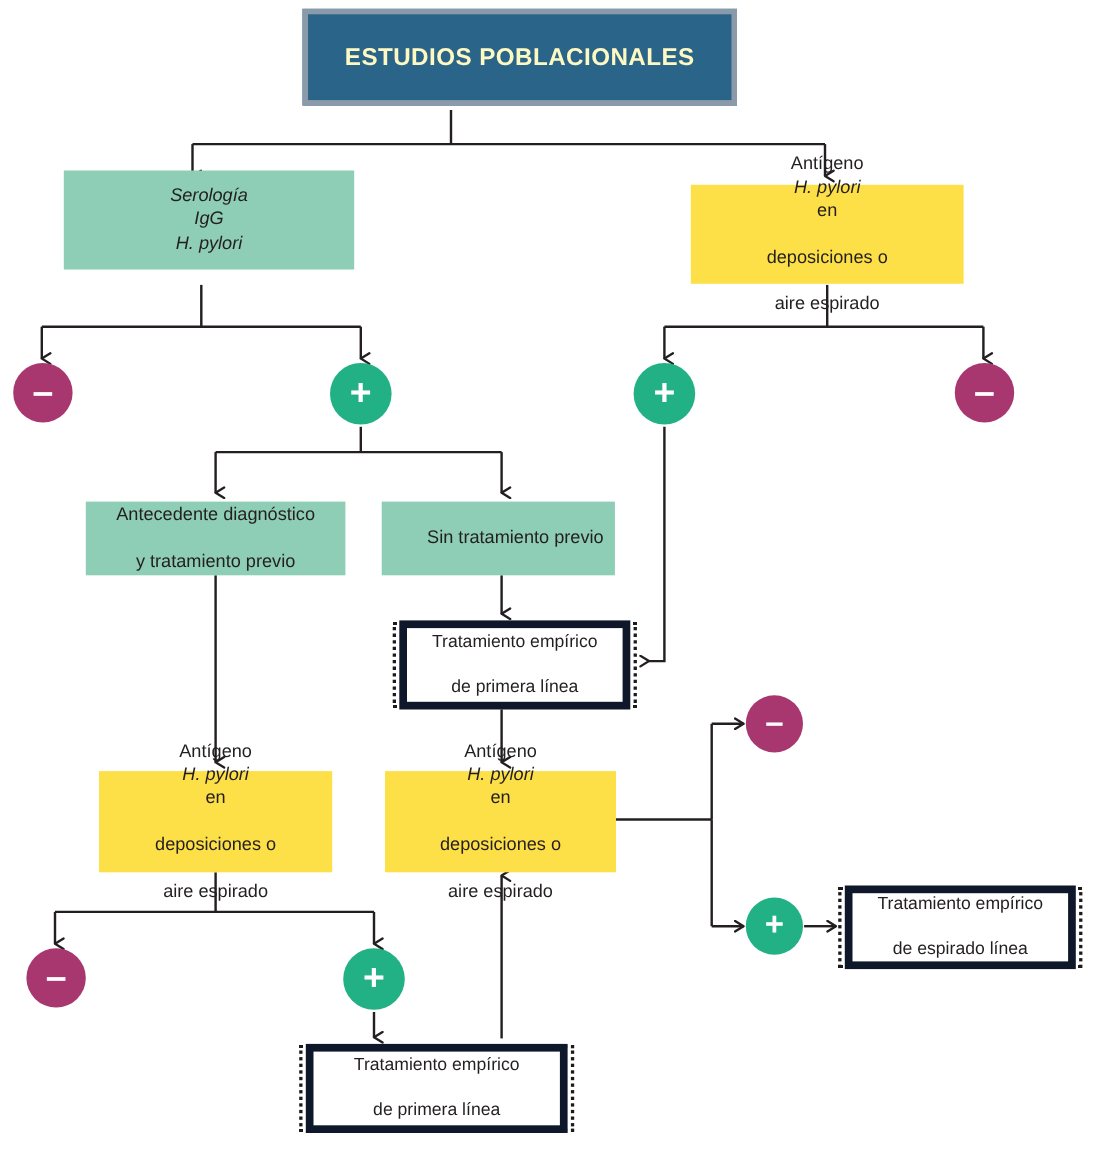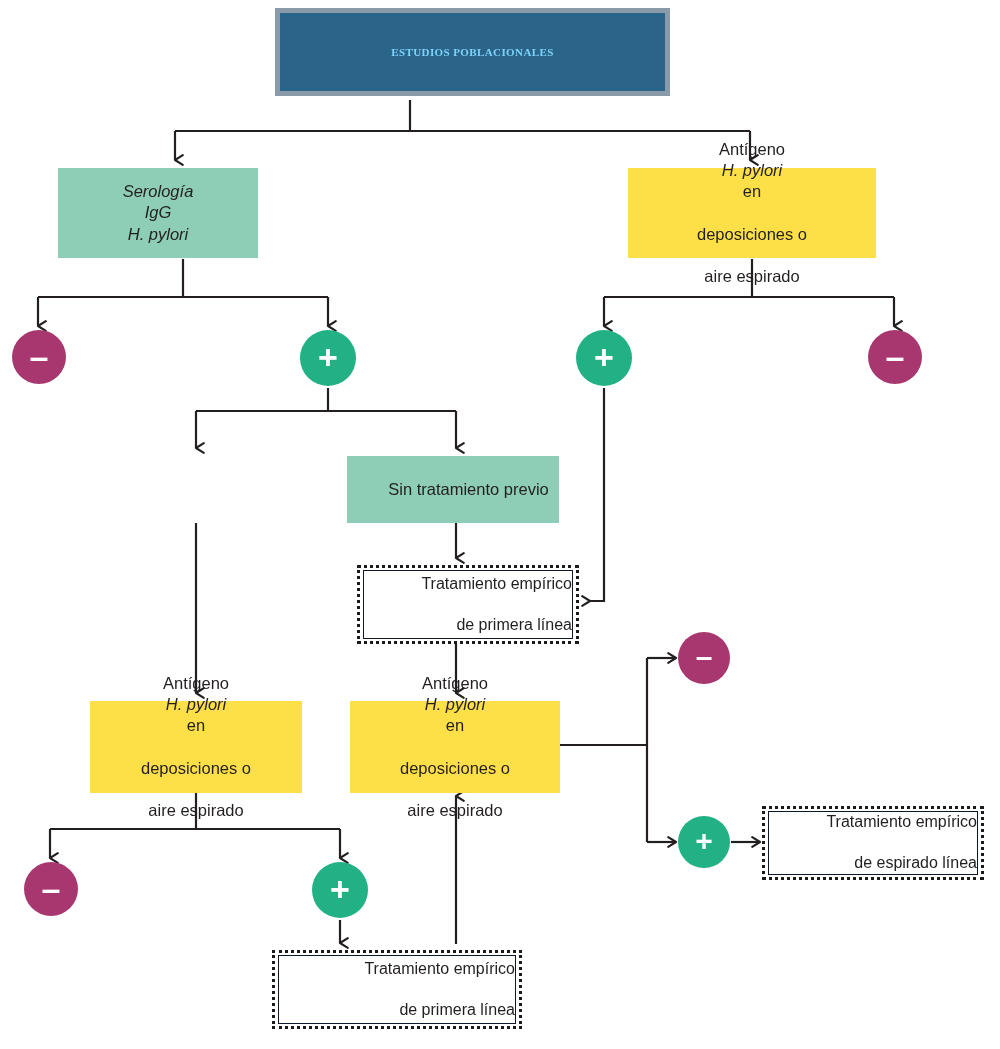--- a/index.html
+++ b/index.html
@@ -5,32 +5,32 @@
   html,body{margin:0;padding:0;background:#ffffff;}
   body{font-family:"Liberation Sans","DejaVu Sans",sans-serif;}
   #stage{position:relative;width:1000px;height:1049px;background:#ffffff;overflow:hidden;}
   svg#wires{position:absolute;left:0;top:0;width:1000px;height:1049px;pointer-events:none;}
 
   .node{position:absolute;box-sizing:border-box;display:flex;align-items:center;justify-content:center;
         text-align:center;line-height:1.28;color:#231f20;}
   .node span{display:block;width:100%;}
 
   
-  .title-box{background:#2b6489;border:5px solid #8a9aa8;color:#7dd3fc;font-weight:bold;font-size:11px;
-             letter-spacing:.2px;font-family:Liberation Serif, serif;}
+  .title-box{background:#2b6489;border:5px solid #8a9aa8;color:#fef9c3;font-weight:bold;font-size:22px;
+             letter-spacing:.2px;}
   .title-box .l1{letter-spacing:.4px;}
 
   
   .green-light{background:#8ecdb6;font-size:16.5px;}
   .green-dark{background:#fde047;font-size:16.5px;}
 
   
   .dotted{background:#ffffff;border:3px dotted #1b1b1b;padding:3px;font-size:16px;}
-  .dotted .inner{border:1px solid #0f172a;background:#ffffff;width:100%;height:100%;
-                 display:flex;align-items:center;justify-content:center;text-align:right;}
+  .dotted .inner{border:7px solid #0f172a;background:#ffffff;width:100%;height:100%;
+                 display:flex;align-items:center;justify-content:center;}
 
   
   .badge{position:absolute;border-radius:50%;display:flex;align-items:center;justify-content:center;
          color:#ffffff;font-weight:bold;line-height:1;}
   .badge.minus{background:#a8376f;}
   .badge.plus{background:#22b185;}
   .badge .glyph{display:block;margin-top:-3px;font-size:34px;}
   .badge.small .glyph{font-size:30px;margin-top:-2px;}
 
   i{font-style:italic;text-align:right;}
@@ -106,21 +106,21 @@
       <path d="M731 842 L760 842" marker-end="url(#arrowRight)"></path>
     </g>
   </svg>
 
   <div class="node title-box" style="left:275px;top:8px;width:395px;height:88px;">
     <span>
       <span class="l1">ESTUDIOS POBLACIONALES</span>
     </span>
   </div>
 
-  <div class="node green-light" style="left:58px;top:168px;width:200px;height:90px;">
+  <div class="node green-light" style="left:58px;top:155px;width:264px;height:90px;">
     <span>
       <i>Serología</i><br>
       <i>IgG</i><br>
       <i>H. pylori</i>
     </span>
   </div>
 
   <div class="node green-dark" style="left:628px;top:168px;width:248px;height:90px;">
     <span>
       <span>Antígeno </span><i>H. pylori</i><span> en</span><br>
@@ -135,20 +135,26 @@
   <div class="badge plus" style="left:300px;top:330px;width:56px;height:56px;">
     <span class="glyph">+</span>
   </div>
   <div class="badge plus" style="left:576px;top:330px;width:56px;height:56px;">
     <span class="glyph">+</span>
   </div>
   <div class="badge minus" style="left:868px;top:330px;width:54px;height:54px;">
     <span class="glyph">–</span>
   </div>
 
+  <div class="node green-light" style="left:78px;top:456px;width:236px;height:67px;">
+    <span>
+      <span>Antecedente diagnóstico</span><br>
+      <span>y tratamiento previo</span>
+    </span>
+  </div>
 
   <div class="node green-light" style="left:347px;top:456px;width:212px;height:67px;padding-left:31px;">
     <span>Sin tratamiento previo</span>
   </div>
 
   <div class="node dotted" style="left:357px;top:565px;width:222px;height:79px;">
     <div class="inner">
       <span>
         <span>Tratamiento empírico</span><br>
         <span>de primera línea</span>

